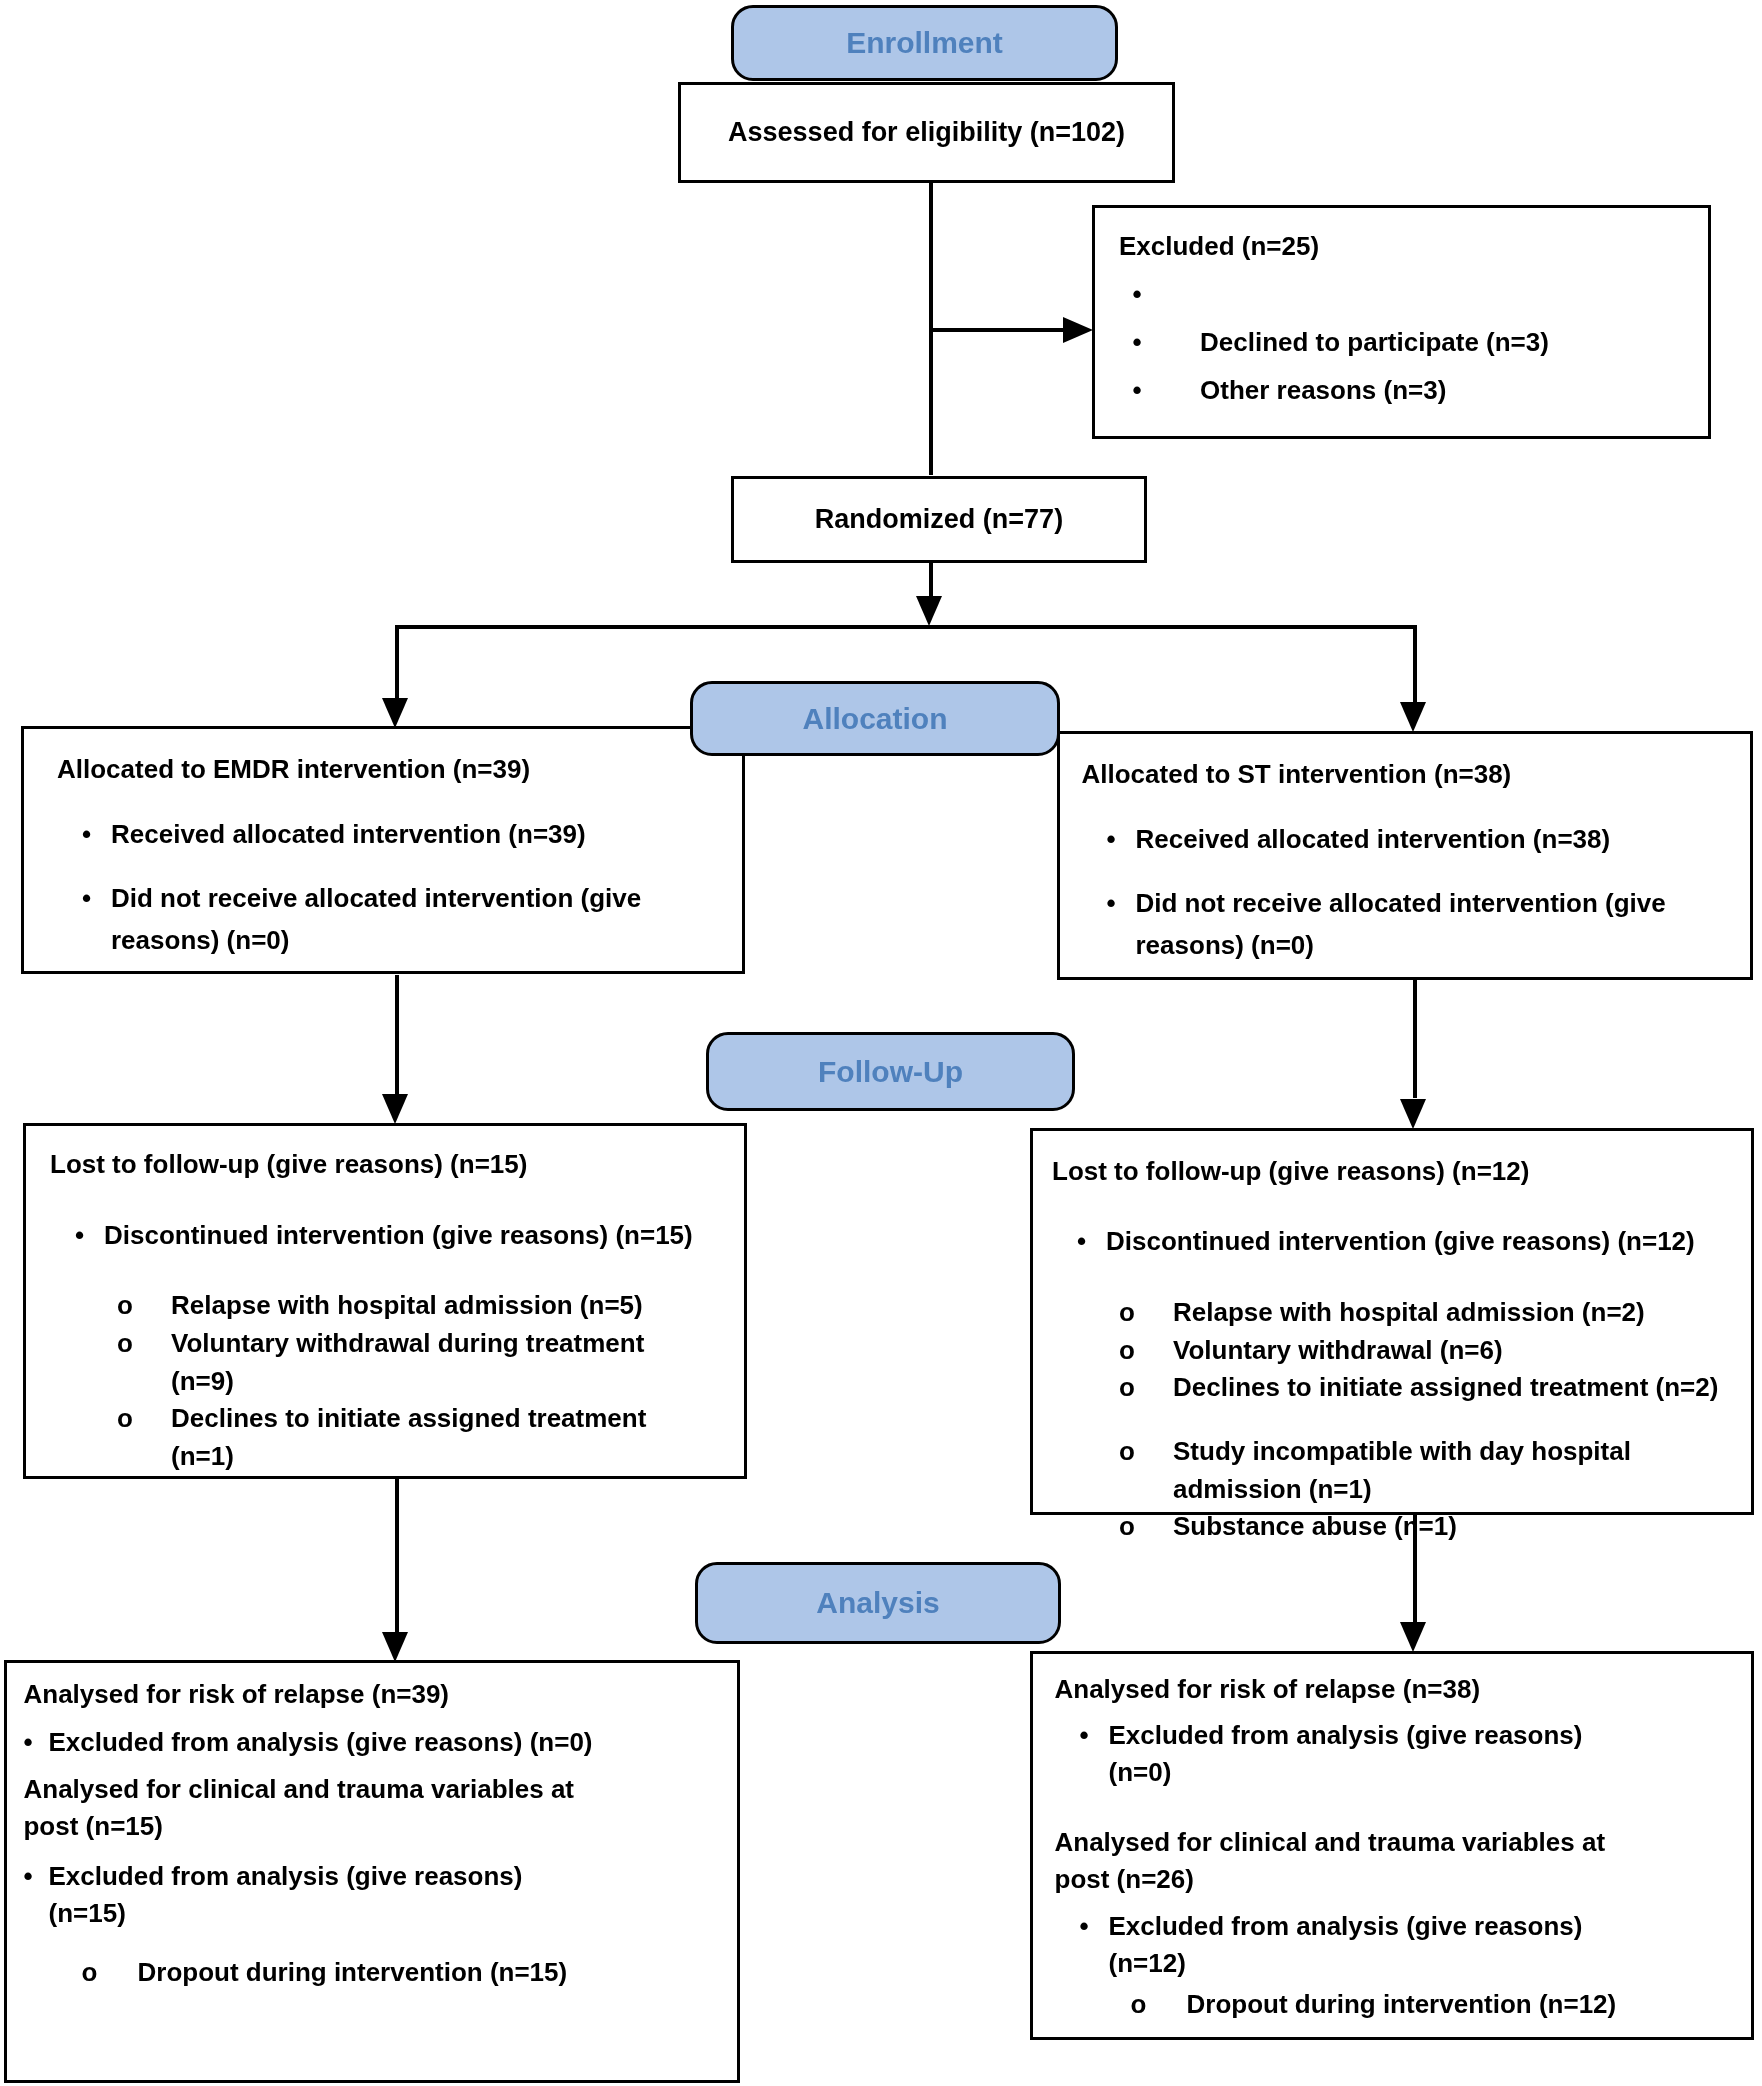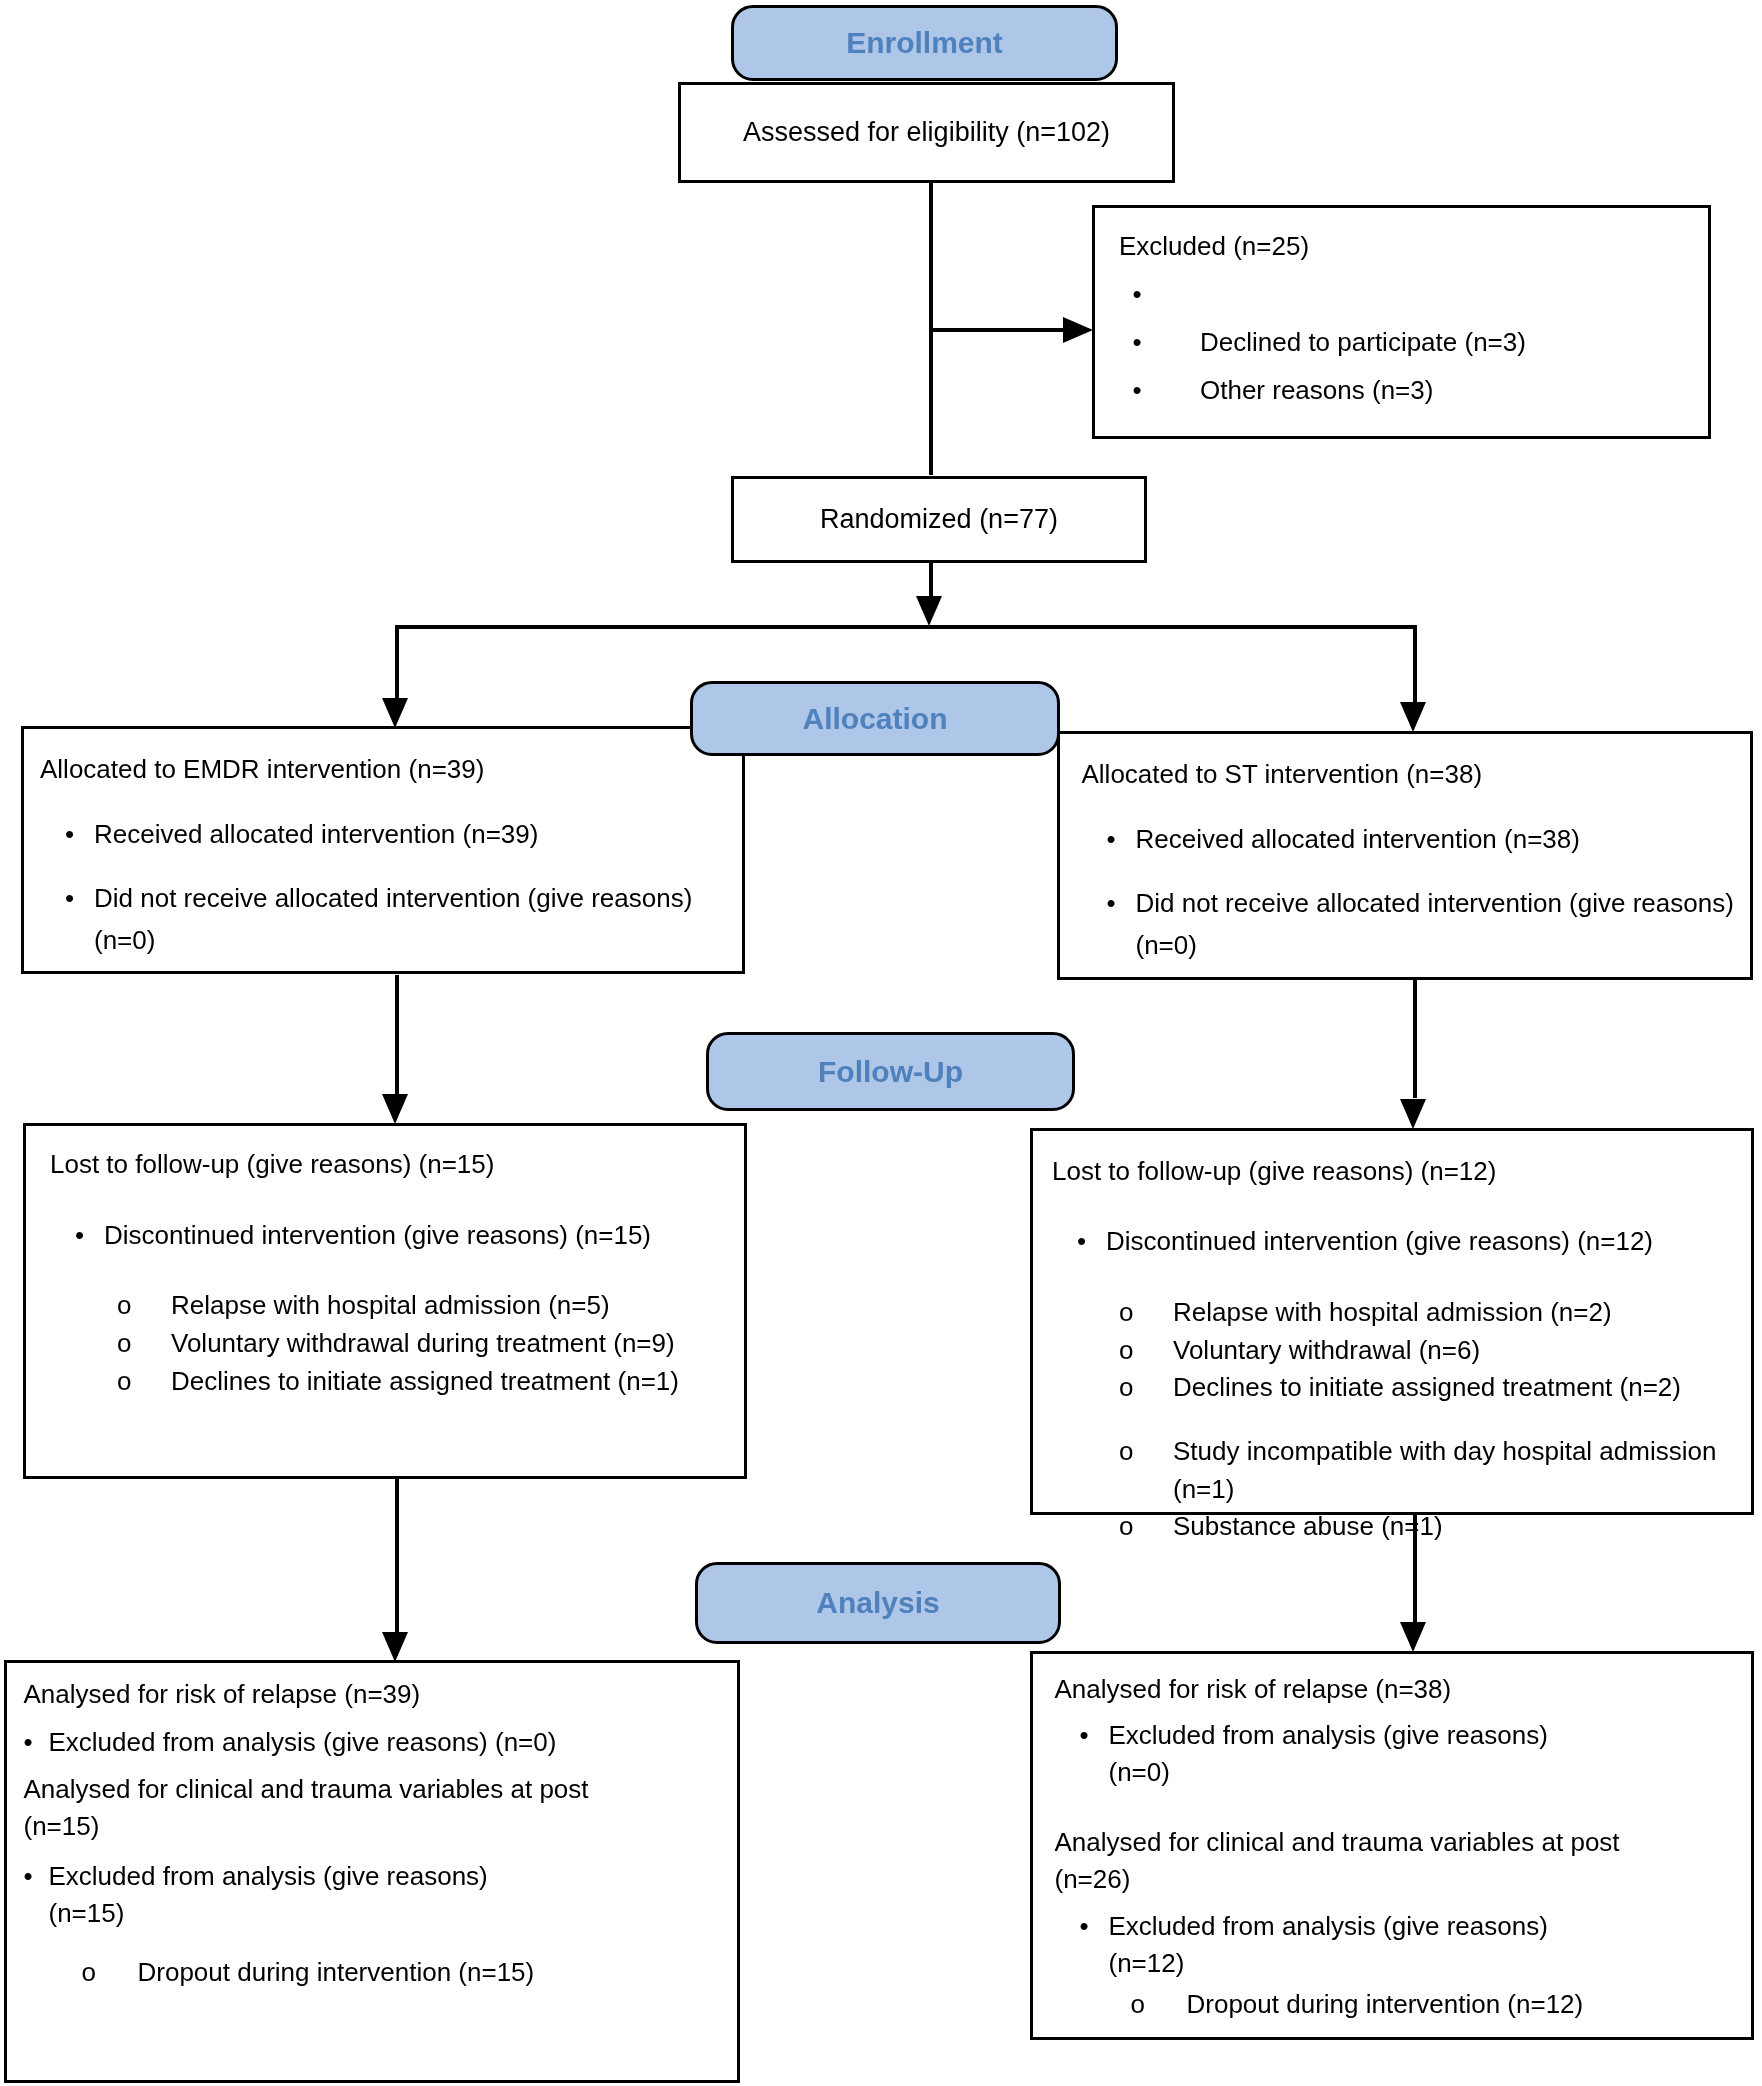--- a/index.html
+++ b/index.html
@@ -15,21 +15,21 @@
   }
   
   .phase{
     position:absolute;background:var(--header-fill);border:3.8px solid var(--line);
     border-radius:22px;display:flex;align-items:center;justify-content:center;
     font-weight:bold;font-size:30px;color:var(--header-text);z-index:6;box-sizing:border-box;
   }
   
   .box{
     position:absolute;background:#fff;border:3.8px solid var(--line);box-sizing:border-box;
-    font-size:26px;line-height:1.55;z-index:2;
+    font-size:26px;line-height:1.55;z-index:2;font-weight:bold;
   }
   .ctr{display:flex;align-items:center;justify-content:center;text-align:center;font-size:27px;}
   
   .vline,.hline{position:absolute;background:var(--line);z-index:1;}
   .vline{width:3.8px;}
   .hline{height:3.8px;}
   .ah-down{position:absolute;width:0;height:0;z-index:1;
     border-left:13px solid transparent;border-right:13px solid transparent;border-top:30px solid var(--line);}
   .ah-right{position:absolute;width:0;height:0;z-index:1;
     border-top:13px solid transparent;border-bottom:13px solid transparent;border-left:30px solid var(--line);}
@@ -49,21 +49,21 @@
   .an-submark{flex:0 0 56px;}
   
   .mt-lg{margin-top:33px;}
   .mt-md{margin-top:23px;}
   .mt-gap{margin-top:26px;}
   .fu{line-height:1.45;}
   .an{line-height:1.42;}
   .wrap-n{max-width:502px;}
   .wrap-line{max-width:597px;}
   
-  .pad-allocL{padding:20px 19px 0 16px;}
+  .pad-allocL{padding:20px 19px 0 33px;}
   .pad-allocR{padding:20px 7.2px 0 21.5px;}
   .pad-fuL{padding:20px 36px 0 24px;}
   .pad-fuR{padding:21.5px 7.2px 0 19px;}
   .pad-anL{padding:13.4px 9.6px 0 16.7px;}
   .pad-anR{padding:16.7px 7.2px 0 21.5px;}
   .pad-x{padding:18px 14.3px 0 24px;}
 </style>
 </head>
 <body>
 

